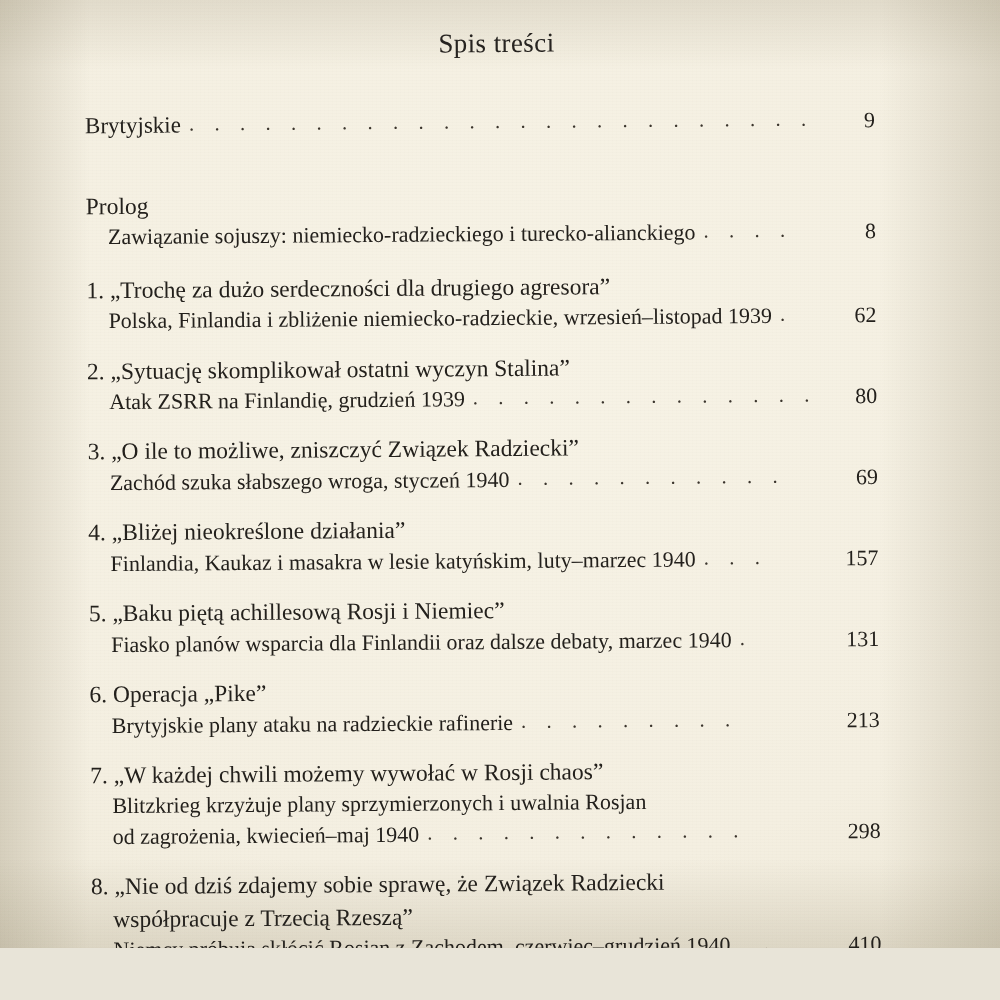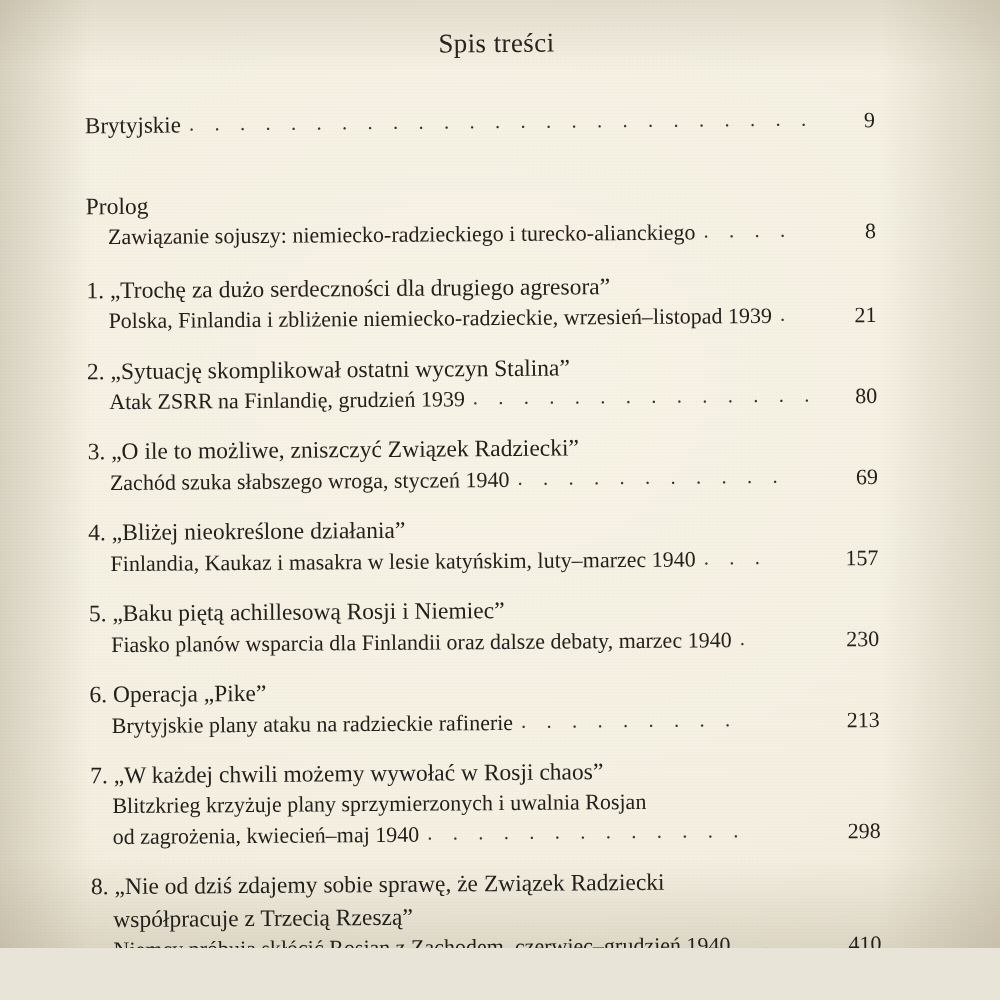--- a/index.html
+++ b/index.html
@@ -180,21 +180,21 @@
           <span class="leaders">. . . .</span>
           <span class="pageno">8</span>
         </div>
       </div>
 
       <div class="entry">
         <div class="chapter-title">1. „Trochę za dużo serdeczności dla drugiego agresora”</div>
         <div class="line indent-1 sub">
           <span class="txt">Polska, Finlandia i zbliżenie niemiecko-radzieckie, wrzesień–listopad 1939</span>
           <span class="leaders">.</span>
-          <span class="pageno">21</span>
+          <span class="pageno">62</span>
         </div>
       </div>
 
       <div class="entry">
         <div class="chapter-title">2. „Sytuację skomplikował ostatni wyczyn Stalina”</div>
         <div class="line indent-1 sub">
           <span class="txt">Atak ZSRR na Finlandię, grudzień 1939</span>
           <span class="leaders">. . . . . . . . . . . . . .</span>
           <span class="pageno">80</span>
         </div>
@@ -216,21 +216,21 @@
           <span class="leaders">. . .</span>
           <span class="pageno">157</span>
         </div>
       </div>
 
       <div class="entry">
         <div class="chapter-title">5. „Baku piętą achillesową Rosji i Niemiec”</div>
         <div class="line indent-1 sub">
           <span class="txt">Fiasko planów wsparcia dla Finlandii oraz dalsze debaty, marzec 1940</span>
           <span class="leaders">.</span>
-          <span class="pageno">230</span>
+          <span class="pageno">131</span>
         </div>
       </div>
 
       <div class="entry">
         <div class="chapter-title">6. Operacja „Pike”</div>
         <div class="line indent-1 sub">
           <span class="txt">Brytyjskie plany ataku na radzieckie rafinerie</span>
           <span class="leaders">. . . . . . . . .</span>
           <span class="pageno">213</span>
         </div>

